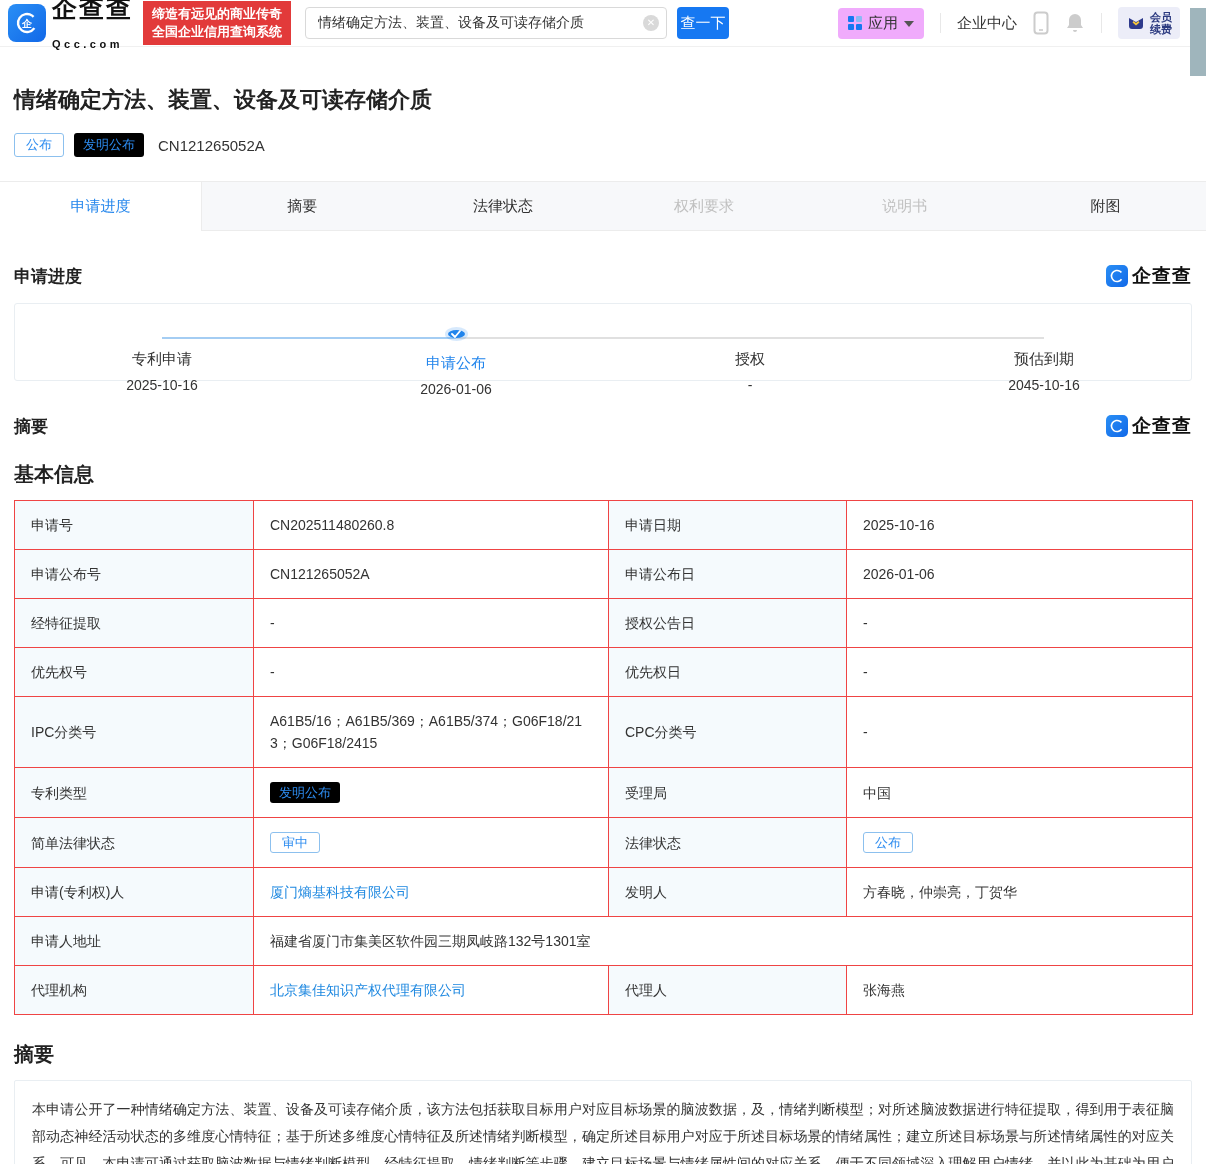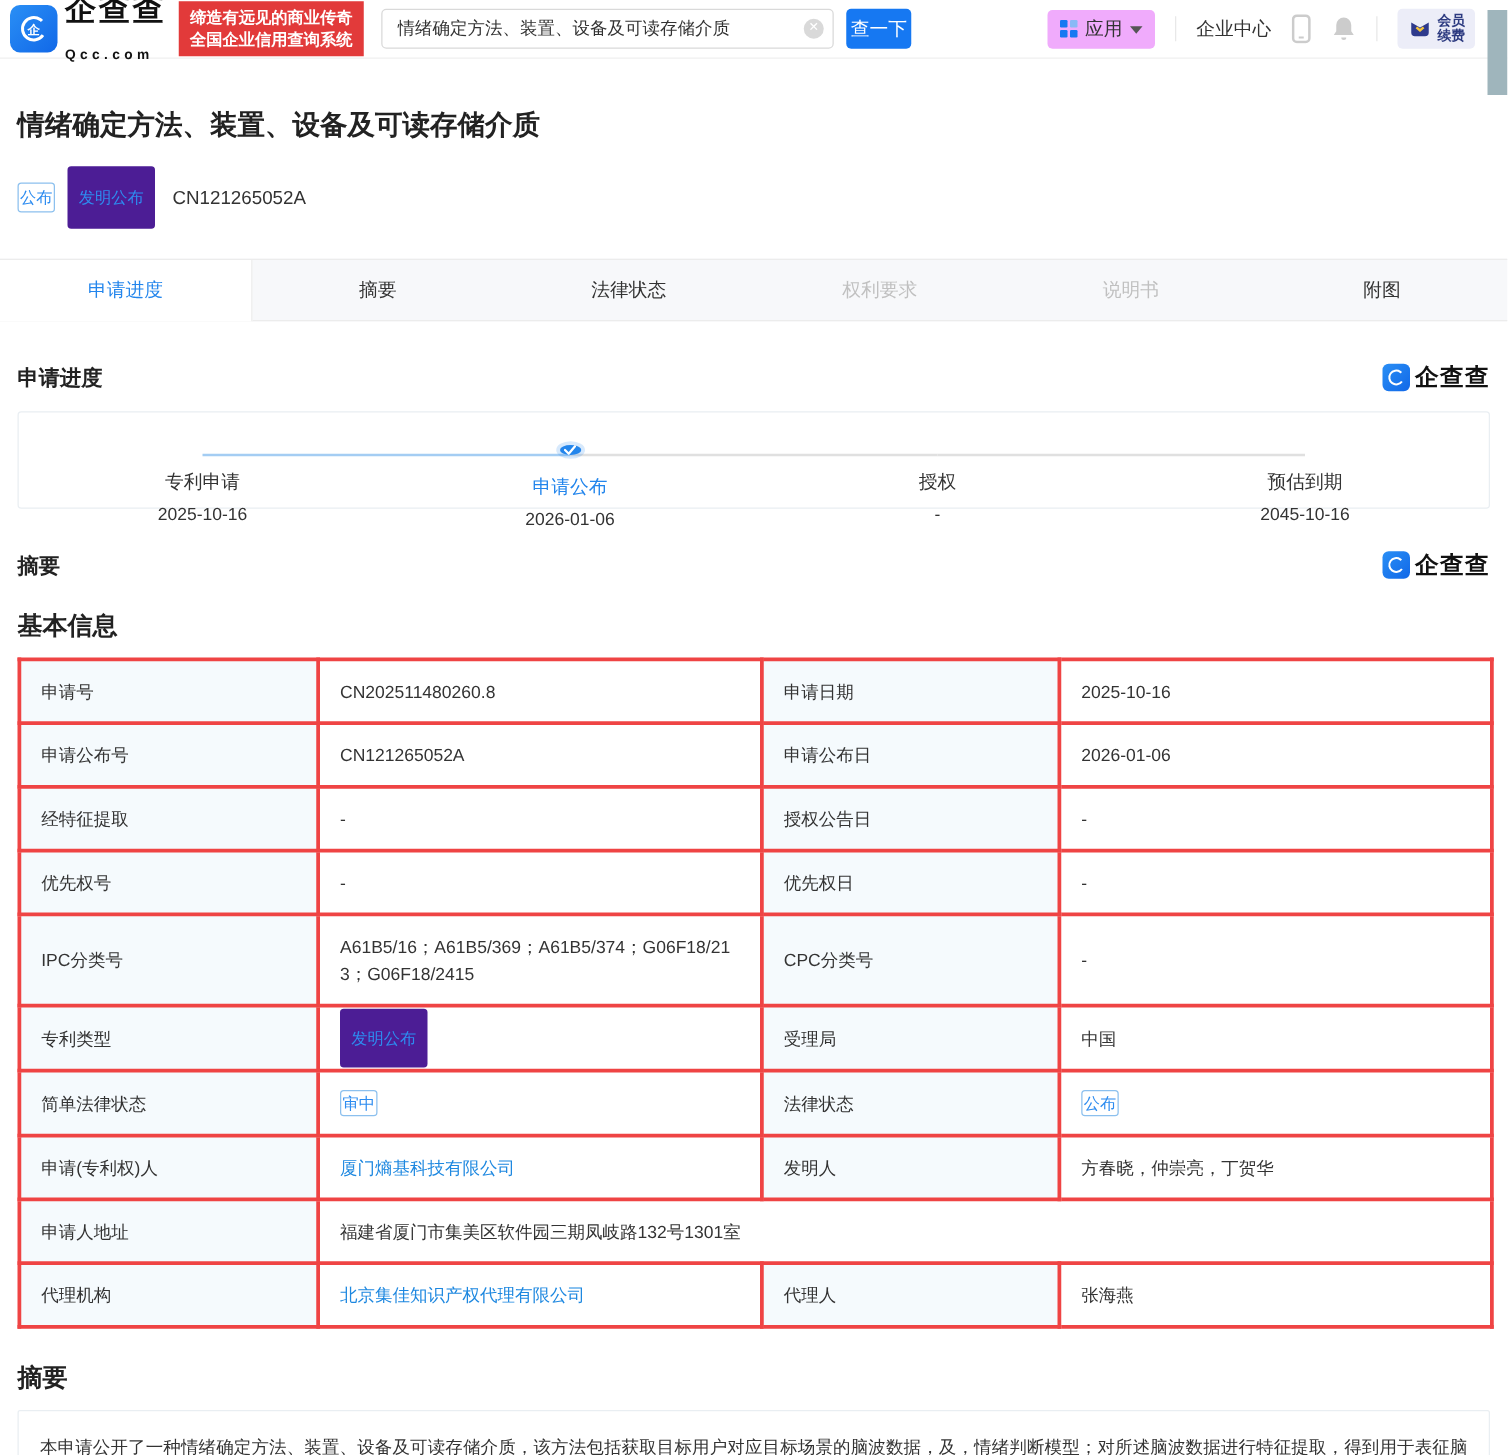--- a/index.html
+++ b/index.html
@@ -41,22 +41,22 @@
   .vip-chip { display:flex; align-items:center; gap:4px; background:#ecedf8; border-radius:4px;
     padding:4px 8px; cursor:pointer; }
   .vip-text { font-size:11px; line-height:12px; color:#2c3a80; font-weight:bold; }
   .scroll-thumb { position:absolute; right:0; top:8px; width:16px; height:68px; background:#9fb5bc; }
 
   
   .title-sec { padding:38px 14px 0 14px; }
   .patent-title { font-size:22px; font-weight:bold; color:#222; }
   .tagrow { display:flex; align-items:center; gap:10px; margin-top:18px; }
   .tag-outline { font-size:13px; color:#2d8cf0; border:1px solid #8cc0ee; background:#fff;
-    border-radius:3px; padding:2px 1px; }
-  .tag-filled { font-size:13px; color:#2d8cf0; background:#4c1d95; border-radius:3px; padding:16px 9px; }
+    border-radius:3px; padding:2px 11px; }
+  .tag-filled { font-size:13px; color:#2d8cf0; background:#000000; border-radius:3px; padding:3px 9px; }
   .pub-no { font-size:15px; color:#333; margin-left:4px; }
 
   
   .tabs { display:flex; margin-top:24px; background:#f7f8fa; border-top:1px solid #ececec;
     border-bottom:1px solid #ececec; height:50px; }
   .tab { flex:1; display:flex; align-items:center; justify-content:center; font-size:15px;
     color:#333; cursor:pointer; }
   .tab.active { background:#fff; color:#2285ec; border-right:1px solid #ececec; margin-bottom:-1px; }
   .tab.disabled { color:#c0c0c0; cursor:default; }
 
@@ -80,21 +80,21 @@
   .dot.gray { background:#bfbfbf; }
   .check-dot { width:17px; height:17px; border-radius:50%; background:#2285ec;
     box-shadow:0 0 0 3px rgba(34,133,236,.18); display:flex; align-items:center; justify-content:center; margin-top:0; }
   .tl-label { font-size:15px; margin-top:16px; color:#333; }
   .tl-label.current { color:#2285ec; }
   .tl-date { font-size:14px; color:#333; margin-top:8px; }
 
   
   .sub-title { font-size:20px; font-weight:bold; color:#222; margin:22px 0 12px; }
   table.info { width:1178px; border-collapse:collapse; table-layout:fixed; }
-  table.info td { border:3px solid #ef4444; font-size:14px; padding:13px 16px; vertical-align:middle;
+  table.info td { border:1px solid #ef4444; font-size:14px; padding:13px 16px; vertical-align:middle;
     line-height:22px; word-break:break-all; }
   td.lbl { background:#f5fafd; color:#333; }
   td.val { background:#fff; color:#333; }
   a.blue-link { color:#1e88e0; text-decoration:none; cursor:pointer; }
   .ipc-row td { height:68px; }
 
   
   .abstract-box { border:1px solid #e9eef2; border-radius:2px; margin-top:12px; padding:15px 17px 18px;
     font-size:14px; line-height:27px; color:#333; text-align:justify; }
 </style>

